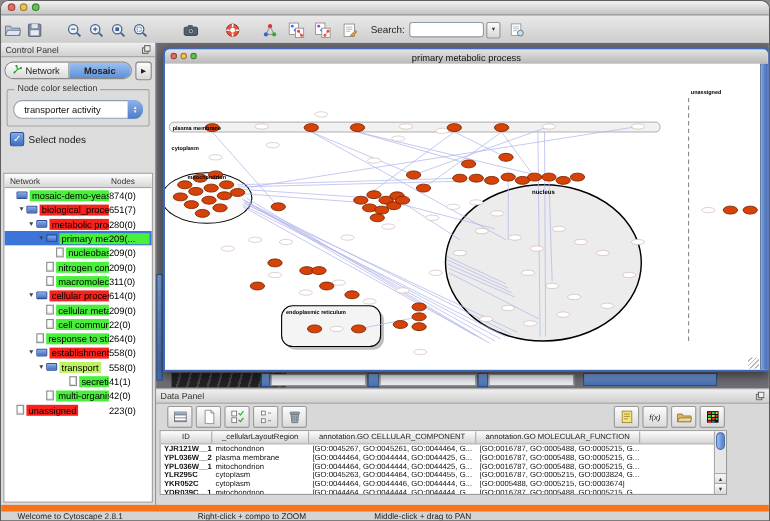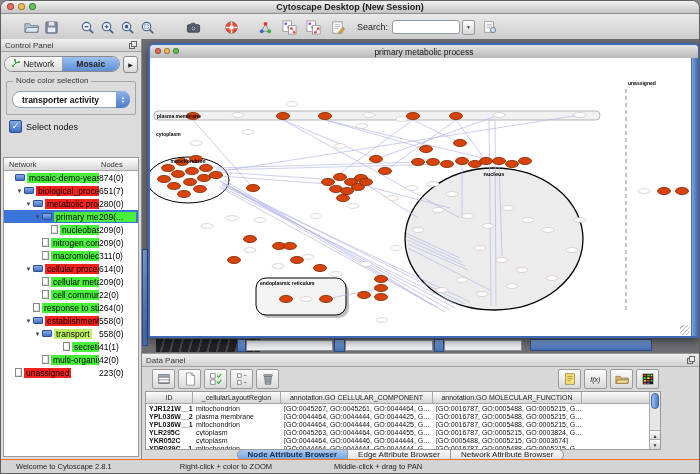--- a/index.html
+++ b/index.html
@@ -7,21 +7,21 @@
        background:#d6d6d6;border:1px solid #5f5f5f;border-radius:8px 8px 0 0;overflow:hidden;box-sizing:border-box;}
   
   .titlebar{height:12px;background:linear-gradient(#f2f2f2,#c3c3c3);border-bottom:1px solid #8e8e8e;
             display:flex;align-items:center;position:relative;}
   .lights{position:absolute;left:6px;top:2px;display:flex;gap:4px;}
   .light{width:7px;height:7px;border-radius:50%;border:1px solid rgba(0,0,0,.35);box-sizing:border-box;}
   .l-red{background:#ee6a5e}.l-yellow{background:#f5bf4f}.l-green{background:#61c554}
   .title{flex:1;text-align:center;font-size:9px;font-weight:bold;color:#1d1d1d;}
   
   .toolbar{height:26px;background:linear-gradient(#e9e9e9,#cccccc);border-bottom:1px solid #979797;
-           display:flex;align-items:center;padding:0 20px;}
+           display:flex;align-items:center;padding:0 0;}
   .tb-icons{display:flex;align-items:center;}
   .tb-btn{width:20px;height:20px;display:flex;align-items:center;justify-content:center;}
   .tb-btn svg{width:15px;height:15px;}
   .search-area{display:flex;align-items:center;margin-left:10px;}
   .search-label{font-size:9px;color:#222;margin-right:4px;}
   .search-input{width:60px;height:12px;border:1px solid #8f9aa6;border-radius:3px;background:#fff;font-size:8px;padding:0 3px;}
   .search-arrow{width:11px;height:13px;margin-left:2px;border:1px solid #979797;border-radius:2px;
                 background:linear-gradient(#fcfcfc,#d8d8d8);font-size:5px;display:flex;align-items:center;justify-content:center;color:#333;}
   .search-cfg{width:18px;height:18px;margin-left:6px;display:flex;align-items:center;justify-content:center;}
   .search-cfg svg{width:14px;height:14px;}
@@ -34,21 +34,21 @@
   .seg{display:flex;flex:1;height:14px;border:1px solid #8a8a8a;border-radius:8px;overflow:hidden;background:#fff;}
   .seg-btn{flex:1;display:flex;align-items:center;justify-content:center;gap:3px;font-size:8.5px;color:#222;
            background:linear-gradient(#fdfdfd,#dadada);}
   .seg-btn.sel{background:linear-gradient(#9cc1f1,#5e8fd6);font-weight:bold;}
   .seg-btn + .seg-btn{border-left:1px solid #9a9a9a;text-align:right;}
   .cp-arrow{width:13px;height:15px;margin-left:3px;border:1px solid #8a8a8a;border-radius:3px;
             background:linear-gradient(#fdfdfd,#d8d8d8);font-size:6px;display:flex;align-items:center;justify-content:center;color:#222;}
   .group{position:relative;border:1px solid #a5a5a5;border-radius:2px;margin:6px 5px 4px 5px;padding:9px 5px 6px 5px;}
   .group-label{position:absolute;top:-6px;left:6px;background:#dcdcdc;padding:0 3px;font-size:8px;color:#333;}
   .combo{height:15px;border:1px solid #93a0ad;border-radius:8px;background:#fff;display:flex;align-items:center;
-         position:relative;padding-left:9px;font-size:8.5px;color:#111;font-weight:bold;}
+         position:relative;padding-left:9px;font-size:8.5px;color:#111;}
   .combo-cap{position:absolute;right:-1px;top:-1px;bottom:-1px;width:14px;border-radius:0 8px 8px 0;
              background:linear-gradient(#8fb2e9,#4d7cc8);display:flex;flex-direction:column;align-items:center;justify-content:center;
              color:#fff;font-size:4px;line-height:4px;}
   .chk-row{display:flex;align-items:center;gap:4px;margin:5px 8px 4px 8px;}
   .chk{width:11px;height:11px;border-radius:2px;border:1px solid #2a4e8e;background:linear-gradient(#7fa9e6,#3f6fc0);
        color:#fff;font-size:9px;line-height:10px;text-align:center;}
   .chk-label{font-size:9px;font-weight:normal;color:#111;}
   .tree-wrap{position:absolute;left:2px;right:2px;top:118px;bottom:2px;background:#fff;border:1px solid #9a9a9a;overflow:hidden;}
   .tree-head{height:12px;display:flex;align-items:center;background:linear-gradient(#fefefe,#d7d7d7);
              border-bottom:1px solid #a5a5a5;font-size:7.5px;color:#333;}
@@ -99,38 +99,37 @@
   .dpt-thumb{position:absolute;left:1px;right:1px;top:1px;height:16px;border-radius:4px;background:linear-gradient(90deg,#9cc0ef,#4d7cc8);border:1px solid #3c64a6;box-sizing:border-box;}
   .dpt-arr{position:absolute;left:0;right:0;height:9px;background:linear-gradient(#fafafa,#d8d8d8);border-top:1px solid #aaa;
            font-size:5px;color:#333;display:flex;align-items:center;justify-content:center;}
   .dp-tabs{position:absolute;left:0;right:40px;bottom:0;height:13px;display:flex;justify-content:center;align-items:center;}
   .dp-tab{height:12px;display:flex;align-items:center;padding:0 10px;font-size:8px;color:#222;
           background:linear-gradient(#fafafa,#dedede);border:1px solid #9a9a9a;border-left:none;box-sizing:border-box;}
   .dp-tab:first-child{border-left:1px solid #9a9a9a;border-radius:6px 0 0 6px;}
   .dp-tab:last-child{border-radius:0 6px 6px 0;}
   .dp-tab.sel{background:linear-gradient(#abc9f3,#78a3e0);font-weight:bold;color:#0d2a52;}
   
-  .statusbar{position:absolute;left:0;right:0;bottom:0;height:14px;background:#d4d4d4;border-top:1px solid #f97316;
+  .statusbar{position:absolute;left:0;right:0;bottom:0;height:14px;background:#d4d4d4;border-top:6px solid #f97316;
              display:flex;align-items:center;font-size:7.5px;color:#222;box-sizing:border-box;}
   .sb-welcome{margin-left:15px;}
   .sb-zoom{margin-left:68px;}
   .sb-pan{margin-left:62px;}
 </style>
 </head>
 <body>
 
 <div class="app">
 
   <div class="titlebar">
     <div class="lights">
       <span class="light l-red"></span>
       <span class="light l-yellow"></span>
       <span class="light l-green"></span>
     </div>
-    <div class="title">Cytoscape Desktop (New Session)</div>
   </div>
 
   <div class="toolbar">
     <div class="tb-icons">
         <div class="tb-btn">
           <svg viewBox="0 0 16 16">
             <path d="M1 4h5l1 2h8v7H1z" fill="#b9c6d6" stroke="#5a6b7e" stroke-width=".8"></path>
             <path d="M1 13l2-5h13l-2 5z" fill="#dfe8f2" stroke="#5a6b7e" stroke-width=".8"></path>
           </svg>
         </div>
@@ -689,25 +688,20 @@
             <div class="dpt-cell" style="width: 152px;">[GO:0044464, GO:0044444, GO:0044444, G...</div>
             <div class="dpt-cell" style="width: 149px;">[GO:0016787, GO:0005488, GO:0005215, G...</div>
           </div>
         </div>
       <div class="dpt-scroll">
         <div class="dpt-thumb"></div>
         <div class="dpt-arr" style="bottom:9px;">▲</div>
         <div class="dpt-arr" style="bottom:0;">▼</div>
       </div>
     </div>
-    <div class="dp-tabs">
-        <div class="dp-tab sel">Node Attribute Browser</div>
-        <div class="dp-tab">Edge Attribute Browser</div>
-        <div class="dp-tab">Network Attribute Browser</div>
-      </div>
   </div>
 
   <div class="statusbar">
     <span class="sb-welcome">Welcome to Cytoscape 2.8.1</span>
-    <span class="sb-zoom">Right-click + color to ZOOM</span>
+    <span class="sb-zoom">Right-click + compo to ZOOM</span>
     <span class="sb-pan">Middle-click + drag to PAN</span>
   </div>
 </div>
 
 </body></html>

